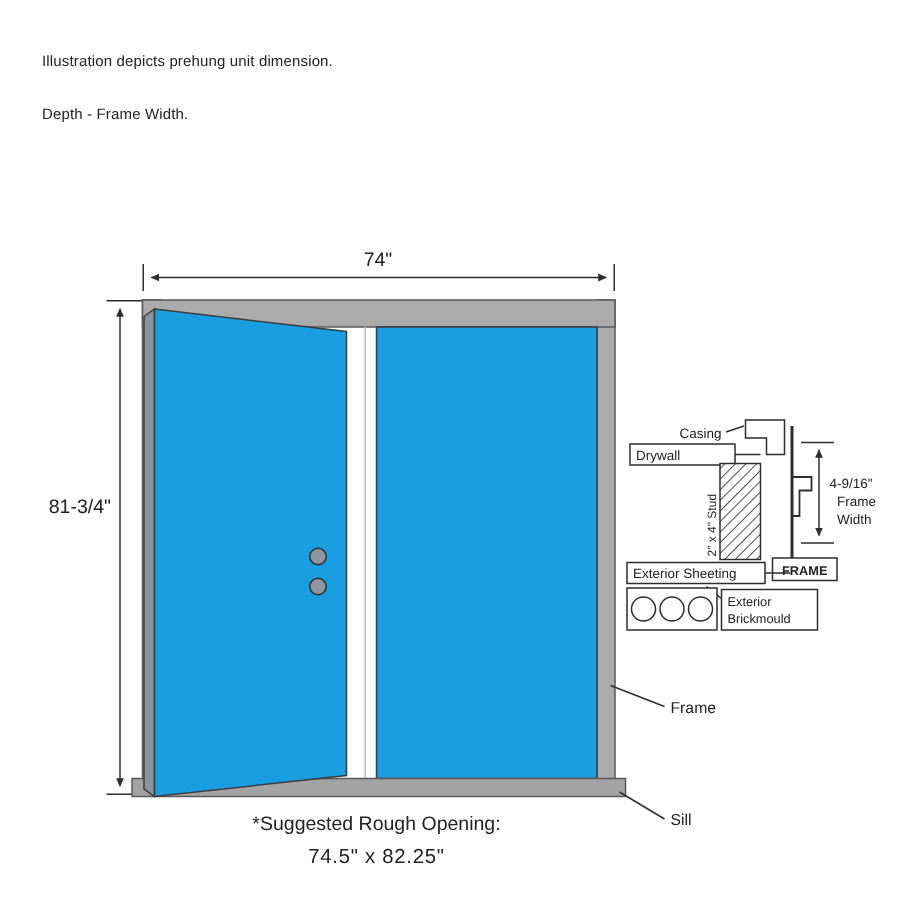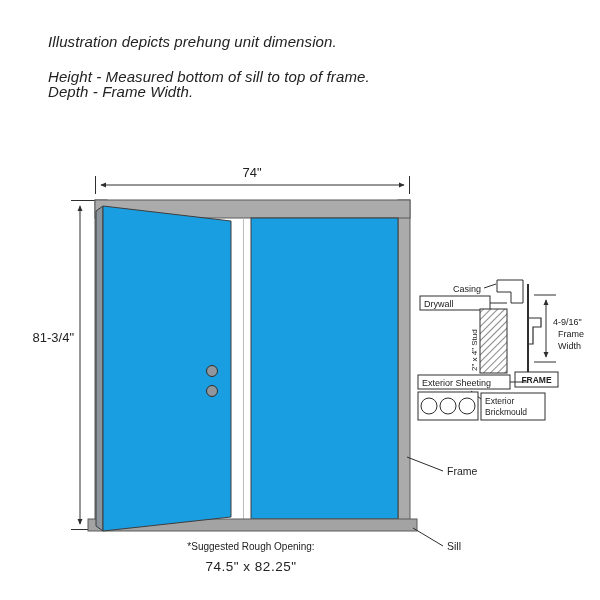--- a/index.html
+++ b/index.html
@@ -1,34 +1,33 @@
 <!DOCTYPE html>
 <html><head>
 <meta charset="utf-8">
 <style>
   html,body{margin:0;padding:0;}
   body{
     width:600px;height:600px;background:#ffffff;position:relative;overflow:hidden;
     font-family:"Liberation Sans",sans-serif;color:#222;
   }
-  .intro{position:absolute;left:48px;top:34px;font-size:15px;line-height:15px;letter-spacing:.1px;font-style:italic;}
+  .intro{position:absolute;left:28px;top:34px;font-size:10px;line-height:15px;letter-spacing:.1px;}
   .intro .spacer{height:20px;}
   .footer{position:absolute;left:101px;top:541px;width:300px;text-align:center;}
-  .footer .note{font-size:10px;}
+  .footer .note{font-size:13px;}
   .footer .size{font-size:13.5px;margin-top:7px;letter-spacing:.5px;}
   svg{position:absolute;left:0;top:0;}
   svg text{font-family:"Liberation Sans",sans-serif;fill:#222;}
 </style>
 </head>
 <body>
 
 <div class="intro">
   <div>Illustration depicts prehung unit dimension.</div>
   <div class="spacer"></div>
-  <div>Height - Measured bottom of sill to top of frame.</div>
   <div>Depth - Frame Width.</div>
 </div>
 
 <svg width="600" height="600" viewBox="0 0 600 600">
   <defs>
     <marker id="arr" viewBox="0 0 10 10" refX="8" refY="5" markerWidth="6.5" markerHeight="6.5" orient="auto-start-reverse">
       <path d="M0,1 L9,5 L0,9 z" fill="#2e2e2e"></path>
     </marker>
     <pattern id="hatch" width="5" height="5" patternUnits="userSpaceOnUse" patternTransform="rotate(45)">
       <rect width="5" height="5" fill="#ffffff"></rect>

